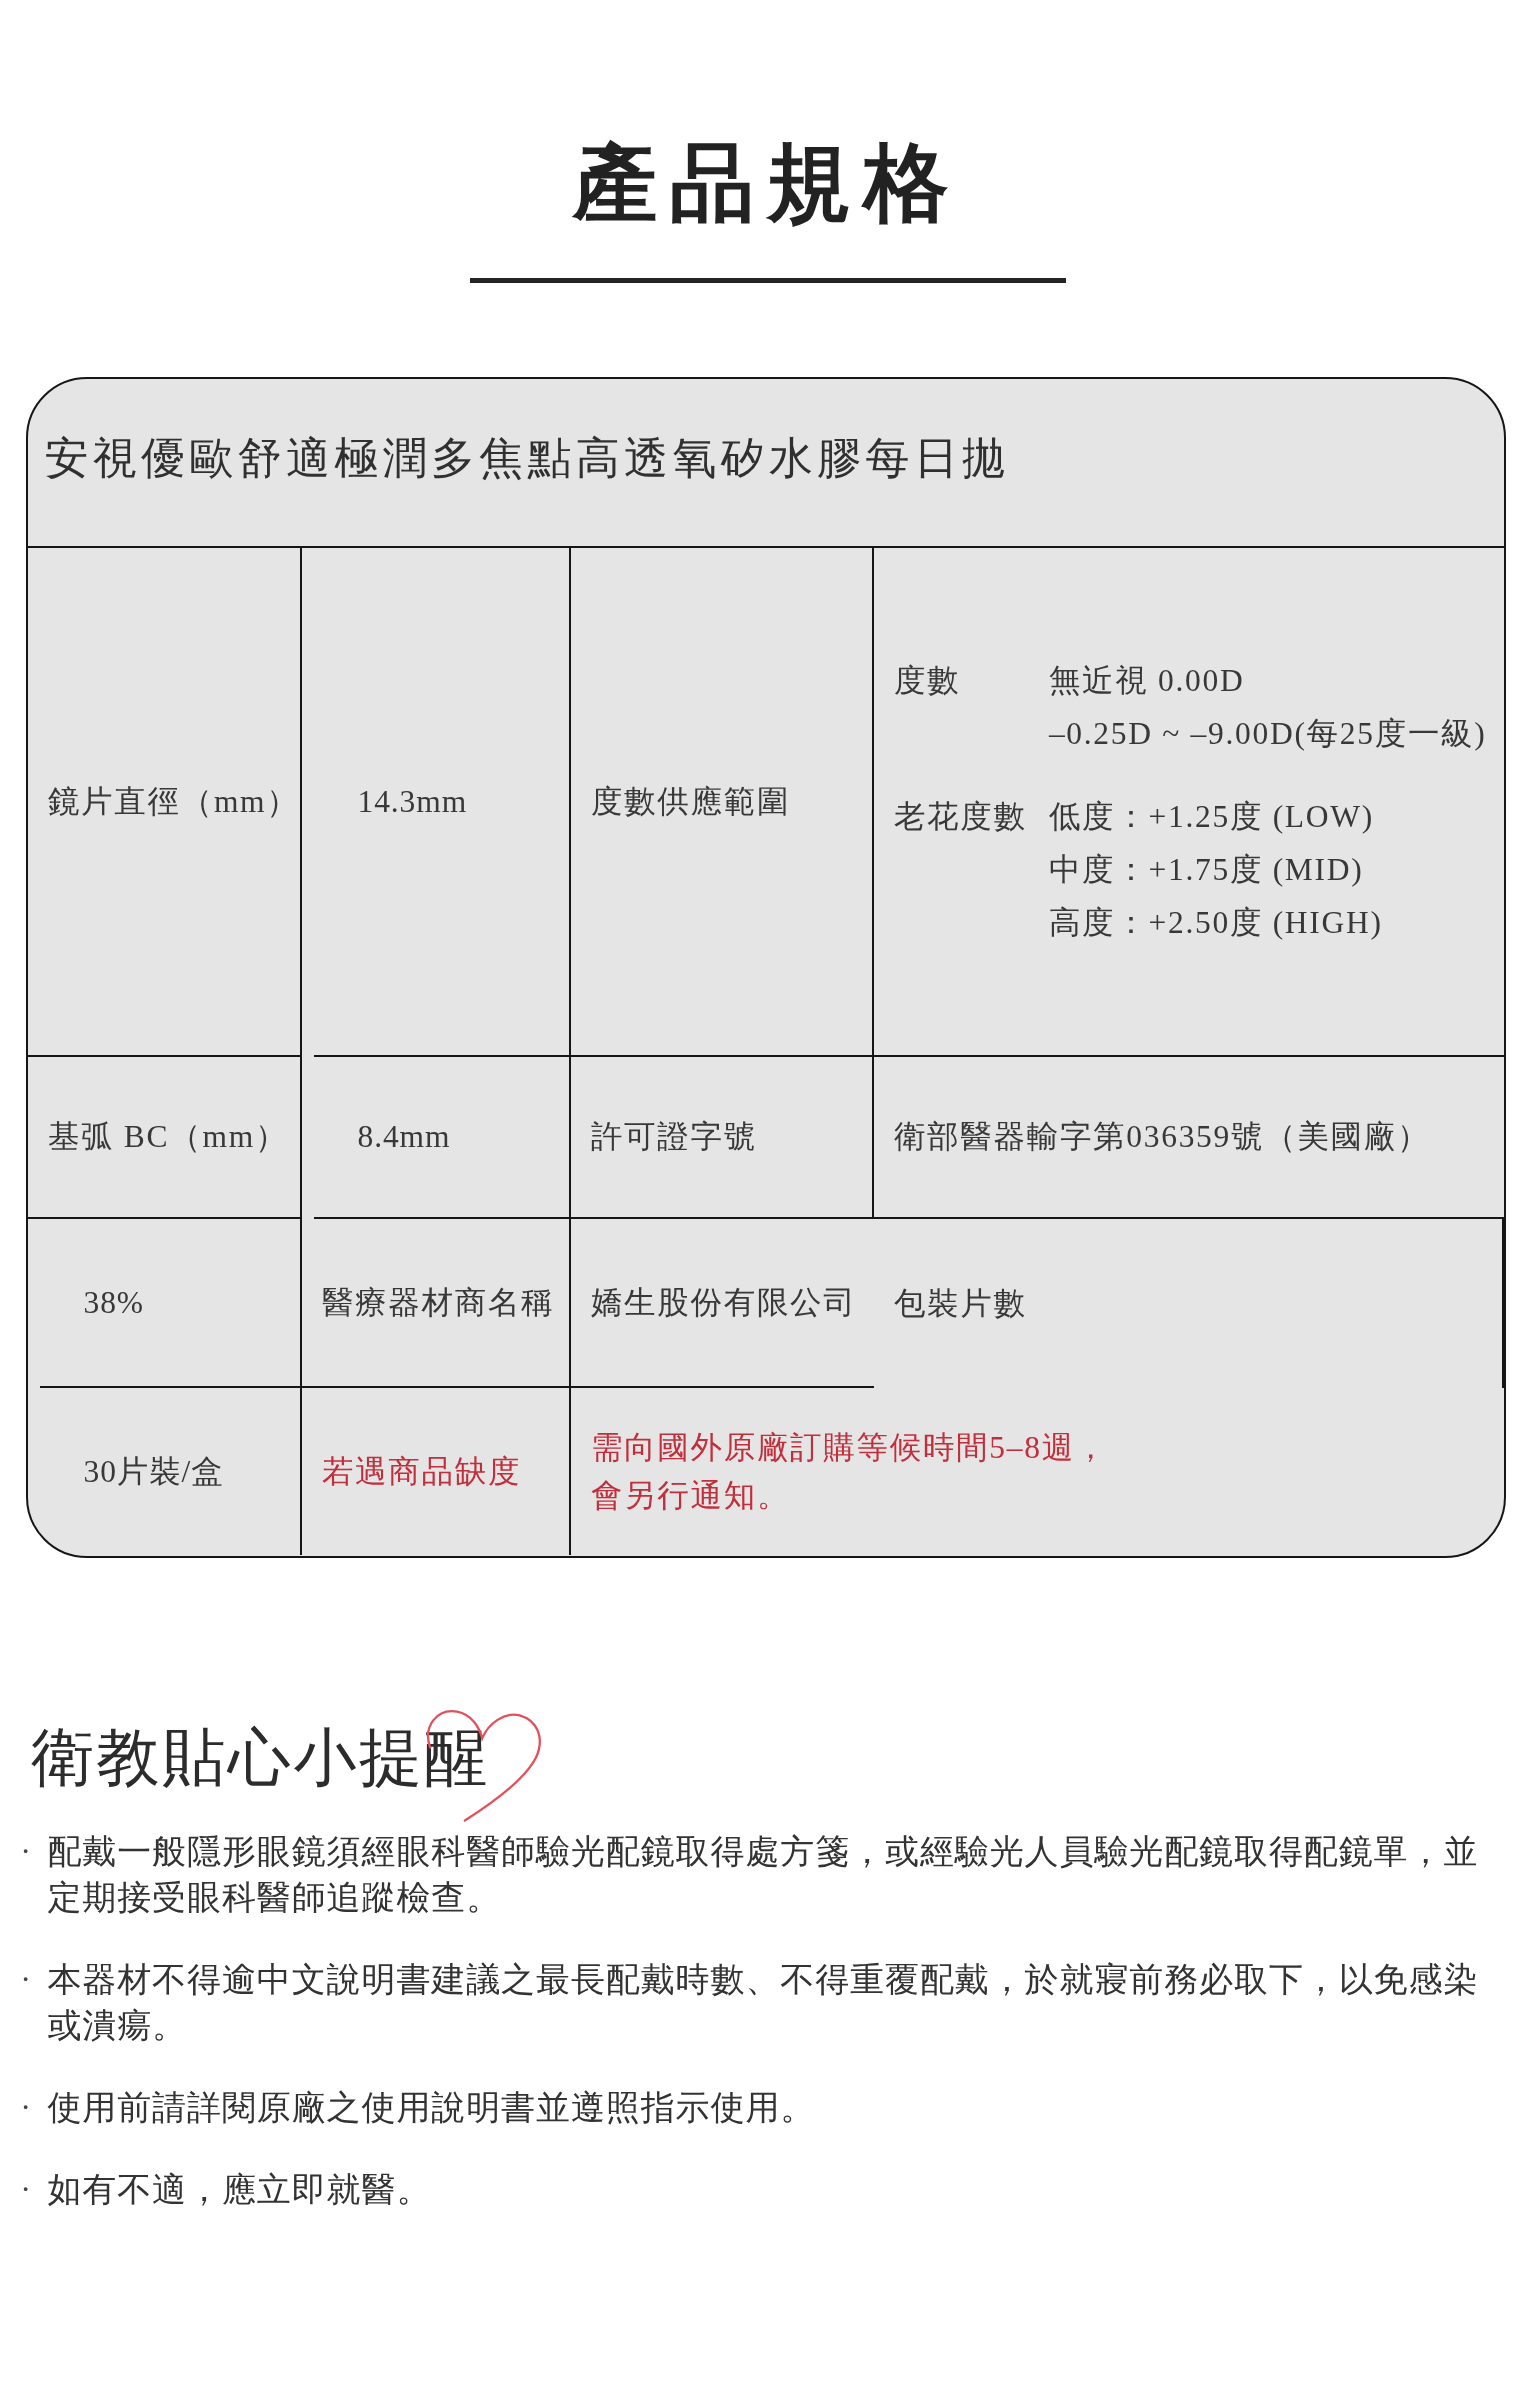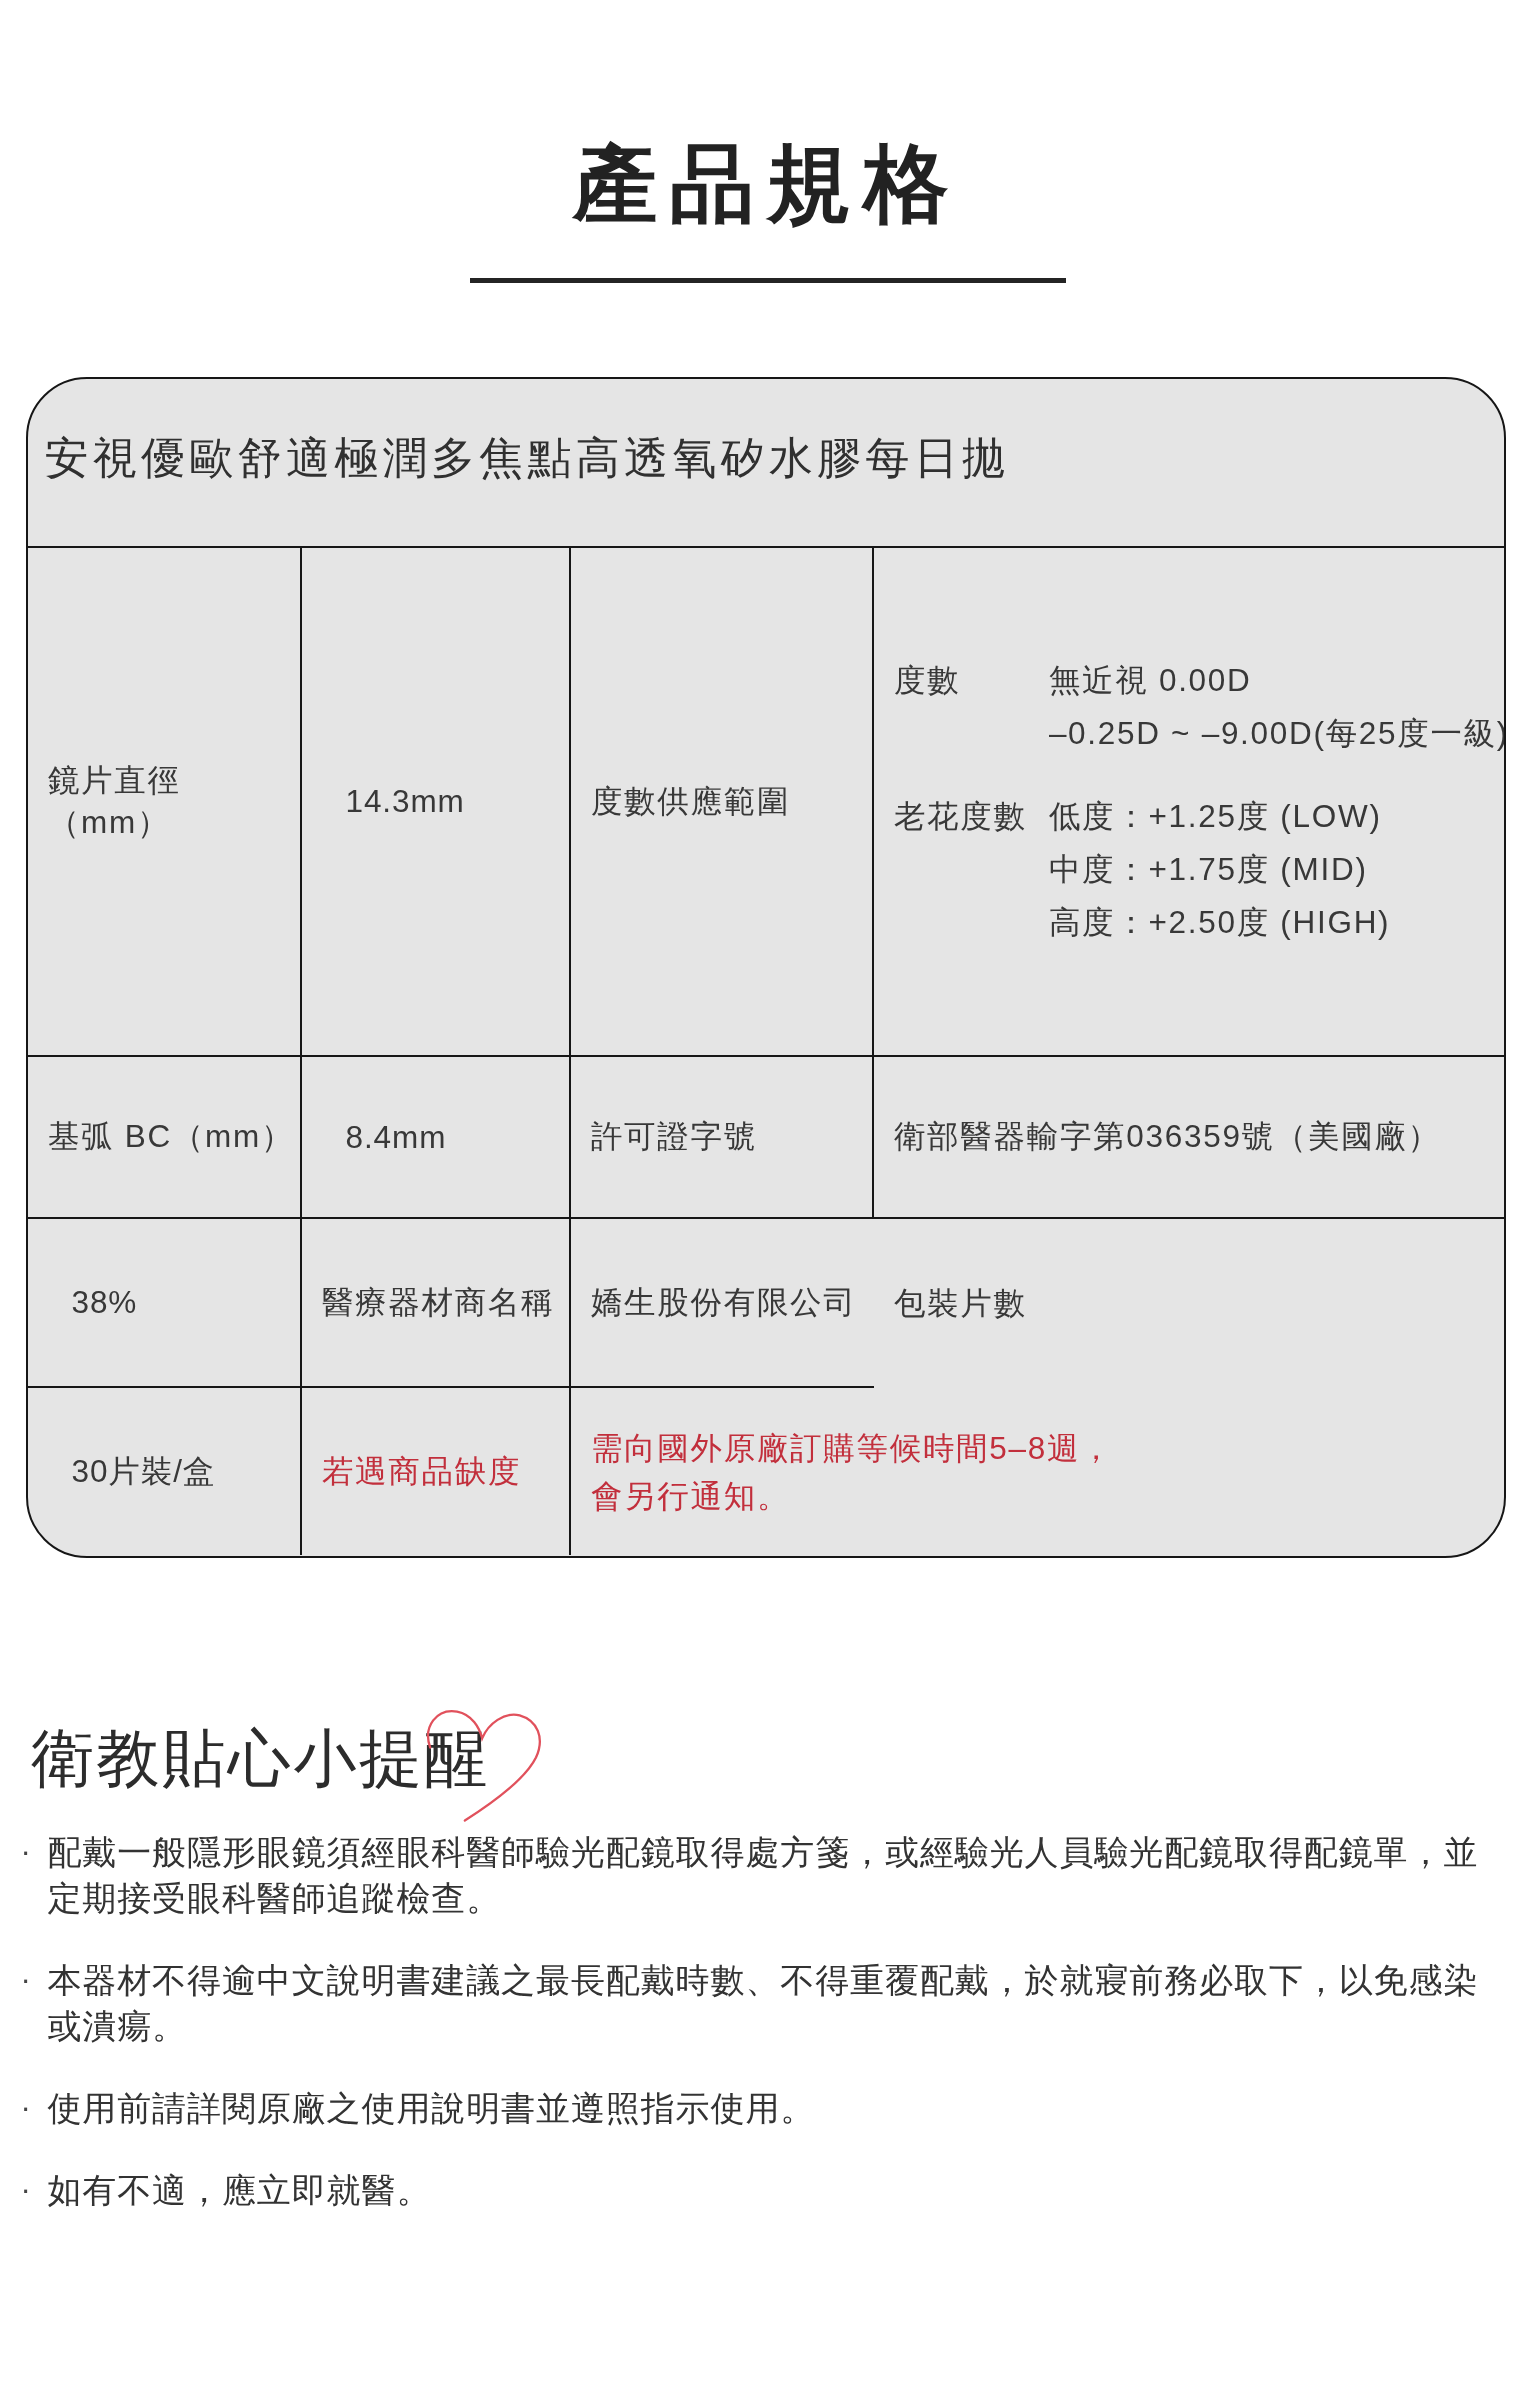--- a/index.html
+++ b/index.html
@@ -3,21 +3,21 @@
 <meta charset="utf-8">
 <style>
   html, body {
     margin: 0; padding: 0;
     width: 1533px; height: 2389px;
     background: #ffffff;
     font-family: "Liberation Sans", sans-serif;
     color: #383838;
     position: relative;
   }
-  .page { position: absolute; inset: 0; width: 1533px; height: 2389px; }
+  .page { position: absolute; inset: 0; width: 1533px; height: 2389px; font-family: Liberation Serif, serif; }
 
   
   .page-title {
     position: absolute; top: 136px; left: 0; width: 100%;
     text-align: center;
     font-size: 85px; font-weight: bold; letter-spacing: 12px;
     color: #222222; line-height: 95px;
   }
   .title-underline {
     position: absolute; top: 278px; left: 470px;
@@ -44,21 +44,21 @@
     grid-template-rows: 509px 162px 169px auto;
     width: 100%; height: 1007px;
   }
   .cell {
     box-sizing: border-box;
     display: flex; align-items: center;
     font-size: 31.5px; letter-spacing: 1.7px; color: #383838;
     padding-left: 22px;
   }
   .cell.col1 { padding-left: 20.4px; }
-  .cell.col2 { padding-left: 44px; letter-spacing: 0.9px; }
+  .cell.col2 { padding-left: 44px; letter-spacing: 0.9px; margin-left: 12px; }
   .cell.col3 { padding-left: 20.4px; }
   .cell.col4 { padding-left: 20.4px; }
   .br { border-right: 2.6px solid #161616; }
   .bb { border-bottom: 2.6px solid #161616; }
 
   
   .power-cell {
     flex-direction: column; align-items: stretch; justify-content: center;
     gap: 30px; padding-right: 8.5px;
   }

